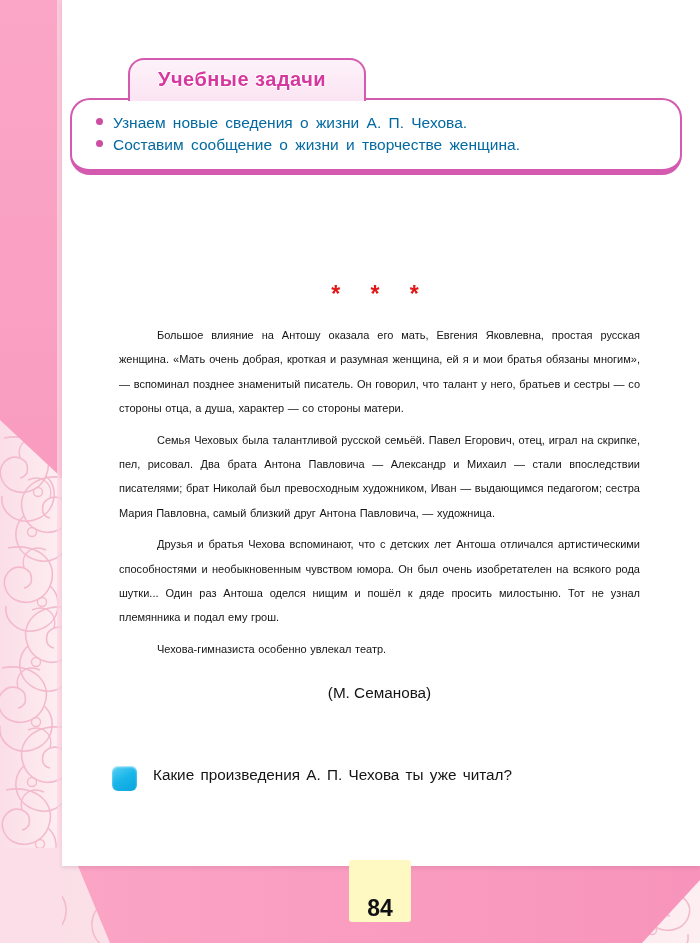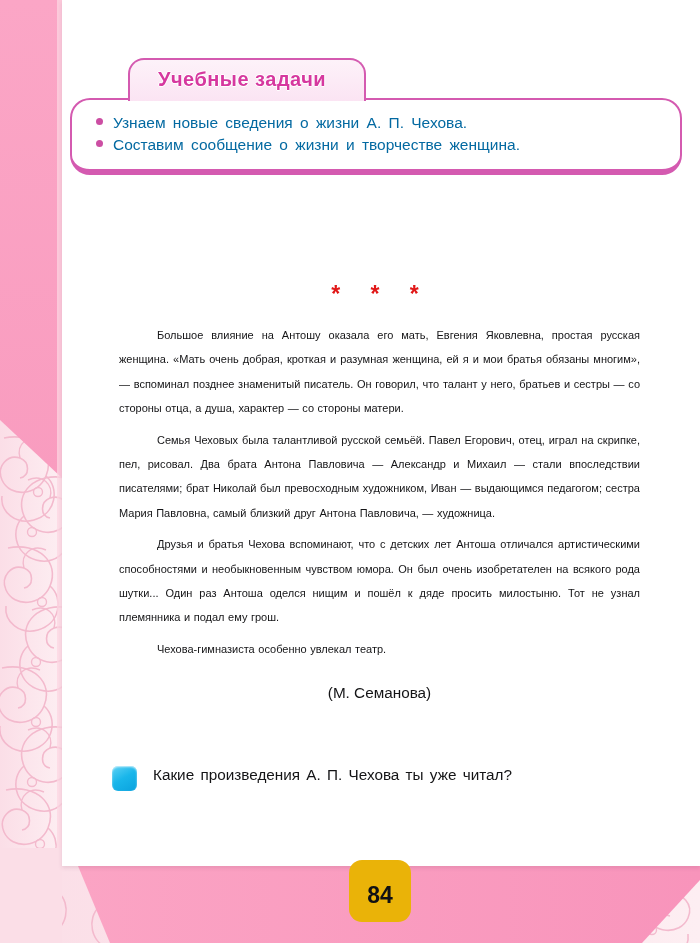--- a/index.html
+++ b/index.html
@@ -170,24 +170,24 @@
     white-space: nowrap;
   }
 
   
   .page-number {
     position: absolute;
     left: 349px;
     top: 860px;
     width: 62px;
     height: 62px;
-    background: #eab308;
-    border-radius: 13px;
+    background: #fef9c3;
+    border-radius: 3px;
     display: flex;
-    align-items: center;
+    align-items: flex-end;
     justify-content: center;
     padding-top: 9px;
     box-sizing: border-box;
   }
 
   .page-number-label {
     font-size: 23px;
     font-weight: bold;
     color: #111114;
   }

